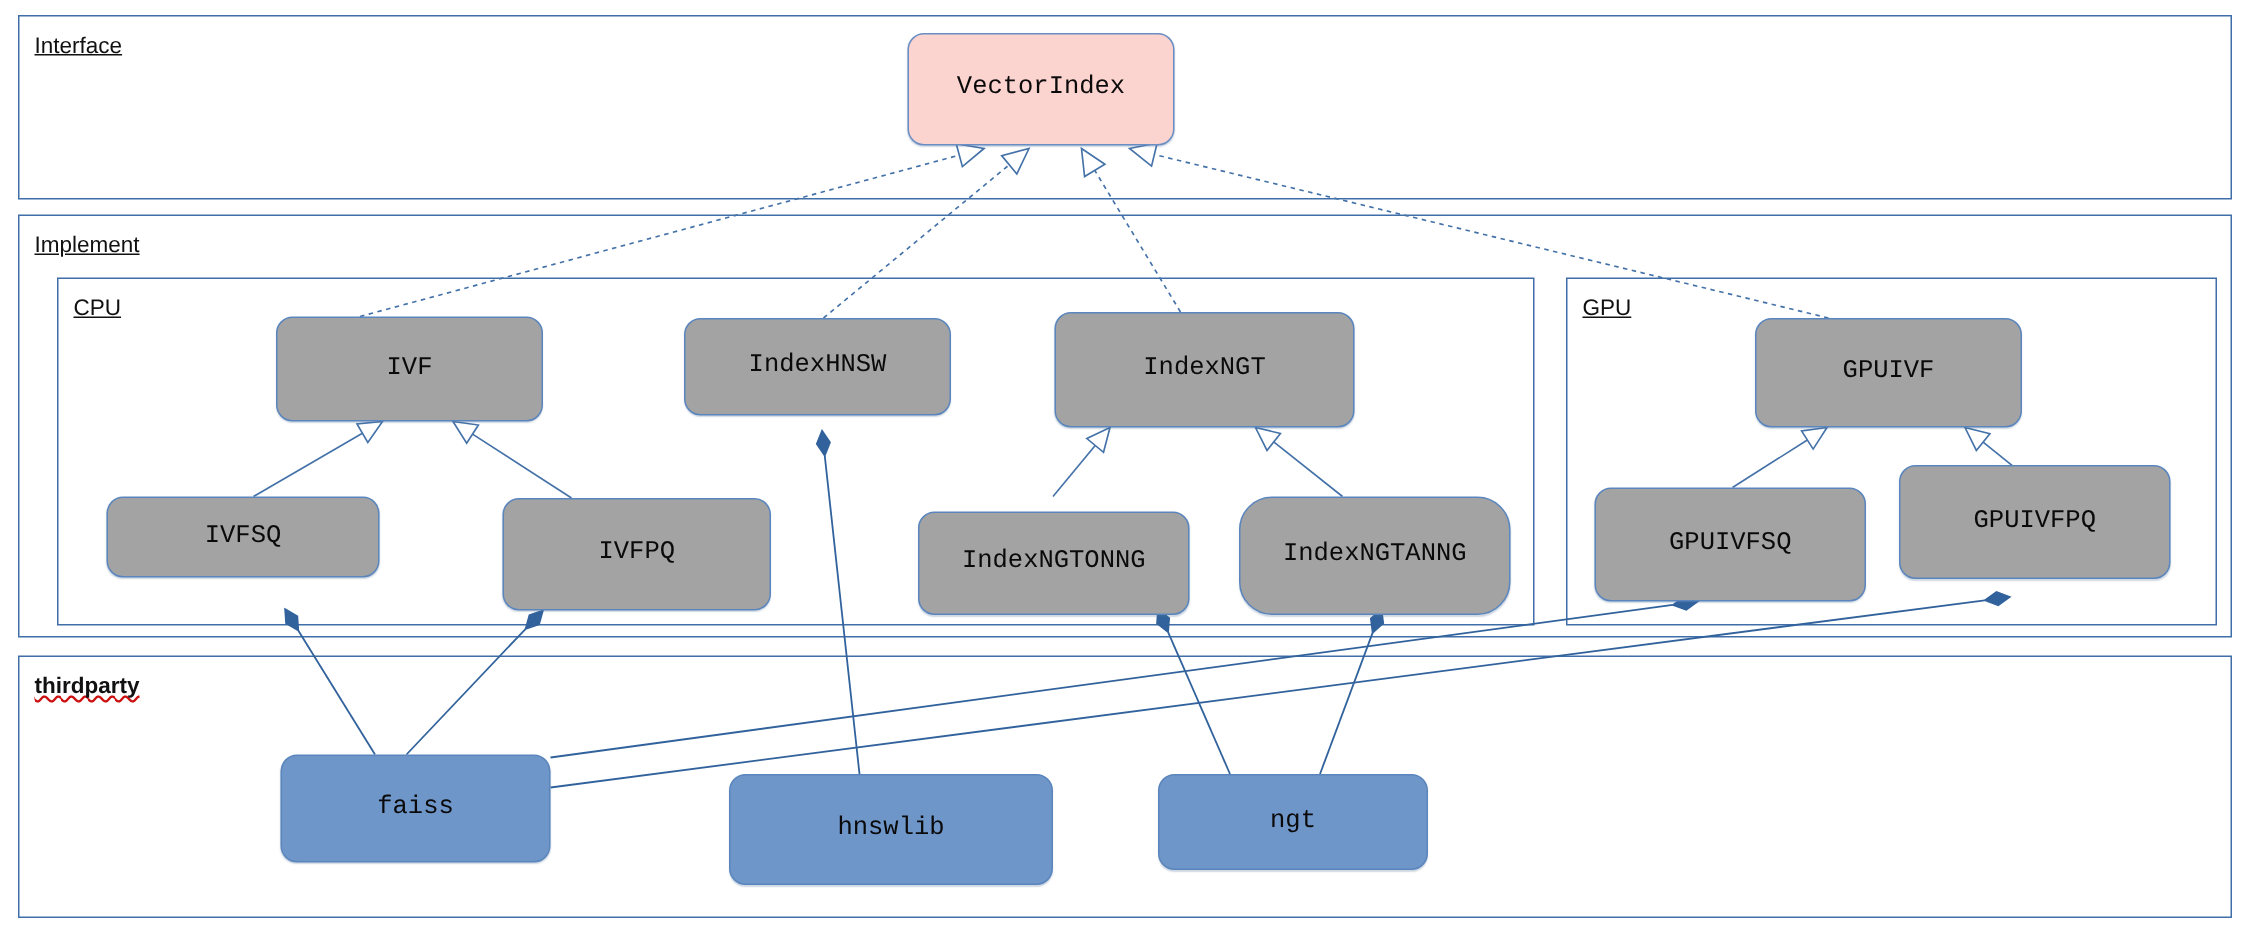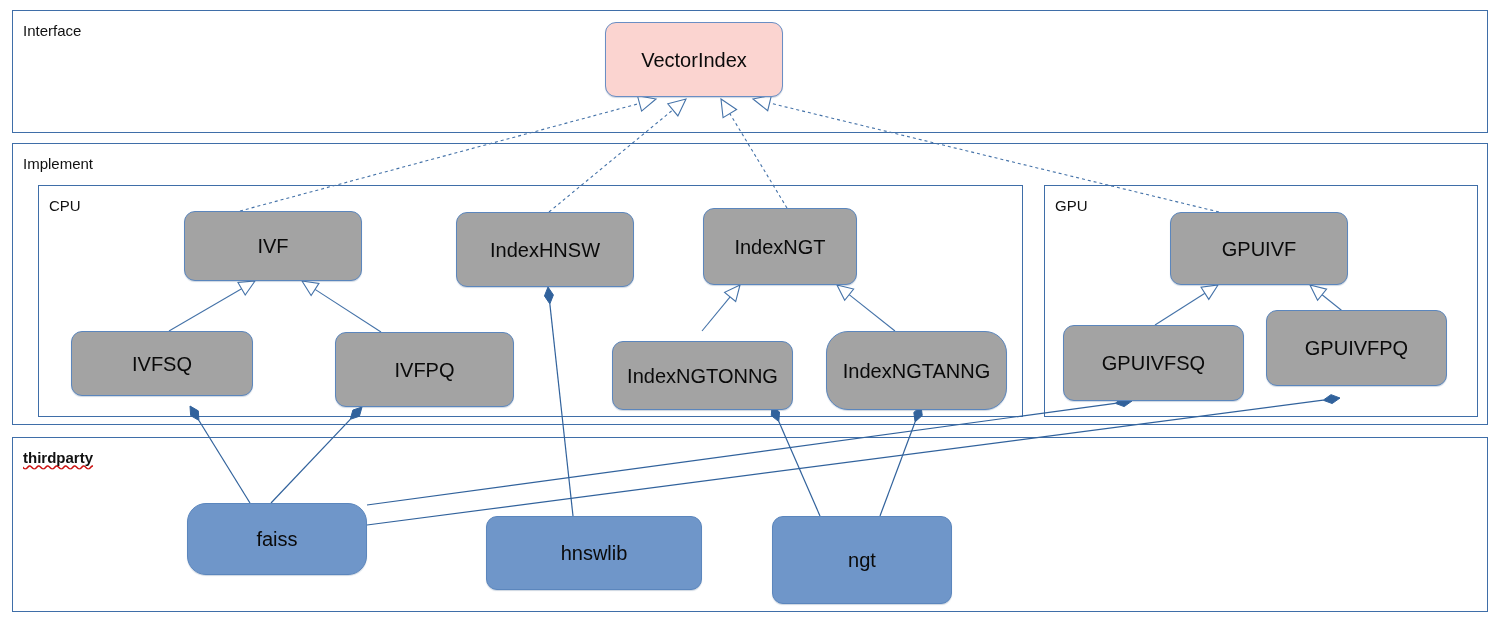--- a/index.html
+++ b/index.html
@@ -25,38 +25,39 @@
     border: 1px solid #3f6ea8;
     background: transparent;
   }
   .group-label {
     position: absolute;
     font-family: "Liberation Sans", sans-serif;
     font-size: 15px;
     color: #111111;
     white-space: nowrap;
     line-height: 1;
+    text-decoration: underline;
   }
   .group-label.misspelled {
     text-decoration: underline;
     text-decoration-color: #cc1111;
     text-decoration-style: wavy;
     text-decoration-skip-ink: none;
   }
   
   .node {
     position: absolute;
     box-sizing: border-box;
     border: 1px solid #5b86bd;
     border-radius: 11px;
     display: flex;
     align-items: center;
     justify-content: center;
-    font-family: Liberation Sans, sans-serif;
-    font-size: 20px;
+    font-family: Liberation Mono, monospace;
+    font-size: 17px;
     color: #0a0a0a;
     text-align: center;
     line-height: 1.1;
     white-space: nowrap;
     box-shadow: 0 1px 1px rgba(80,110,150,0.28);
   }
   .node.iface  { background: #fbd4d0; border-color: #6a8ec4; }
   .node.impl   { background: #a3a3a3; border-color: #5b86bd; }
   .node.thirdp { background: #6f96c9; border-color: #5b86bd; }
 
@@ -183,26 +184,26 @@
       </g>
       <g>
         <line x1="367" y1="525" x2="1323.1429862881093" y2="400.2002474217987" class="composition"></line>
         <polygon points="1340,398 1332.1539115792368,403.56227439934094 1323.1429862881096,400.2002474217986 1330.9890747088727,394.6379730224577" class="solid-diamond"></polygon>
       </g>
     </svg>
 
   <div id="node-layer">
       <div class="node iface" style="left: 605px; top: 22px; width: 178px; height: 75px;">VectorIndex</div>
       <div class="node impl" style="left: 184px; top: 211px; width: 178px; height: 70px;">IVF</div>
-      <div class="node impl" style="left: 456px; top: 212px; width: 178px; height: 75px;">IndexHNSW</div>
-      <div class="node impl" style="left: 703px; top: 208px; width: 154px; height: 77px;">IndexNGT</div>
-      <div class="node impl" style="left: 71px; top: 331px; width: 182px; height: 65px;">IVFSQ</div>
+      <div class="node impl" style="left: 456px; top: 212px; width: 178px; height: 65px;">IndexHNSW</div>
+      <div class="node impl" style="left: 703px; top: 208px; width: 200px; height: 77px;">IndexNGT</div>
+      <div class="node impl" style="left: 71px; top: 331px; width: 182px; height: 54px;">IVFSQ</div>
       <div class="node impl" style="left: 291px; top: 332px; width: 179px; height: 75px; margin-left: 44px;">IVFPQ</div>
       <div class="node impl" style="left: 612px; top: 341px; width: 181px; height: 69px;">IndexNGTONNG</div>
       <div class="node impl" style="left: 826px; top: 331px; width: 181px; height: 79px; border-radius: 22px;">IndexNGTANNG</div>
       <div class="node impl" style="left: 1170px; top: 212px; width: 178px; height: 73px;">GPUIVF</div>
       <div class="node impl" style="left: 1063px; top: 325px; width: 181px; height: 76px;">GPUIVFSQ</div>
       <div class="node impl" style="left: 1266px; top: 310px; width: 181px; height: 76px;">GPUIVFPQ</div>
-      <div class="node thirdp" style="left: 187px; top: 503px; width: 180px; height: 72px; border-radius: 19px;">faiss</div>
+      <div class="node thirdp" style="left: 187px; top: 503px; width: 180px; height: 72px;">faiss</div>
       <div class="node thirdp" style="left: 486px; top: 516px; width: 216px; height: 74px;">hnswlib</div>
-      <div class="node thirdp" style="left: 772px; top: 516px; width: 180px; height: 88px;">ngt</div>
+      <div class="node thirdp" style="left: 772px; top: 516px; width: 180px; height: 64px;">ngt</div>
     </div>
 </div>
 
 </body></html>

